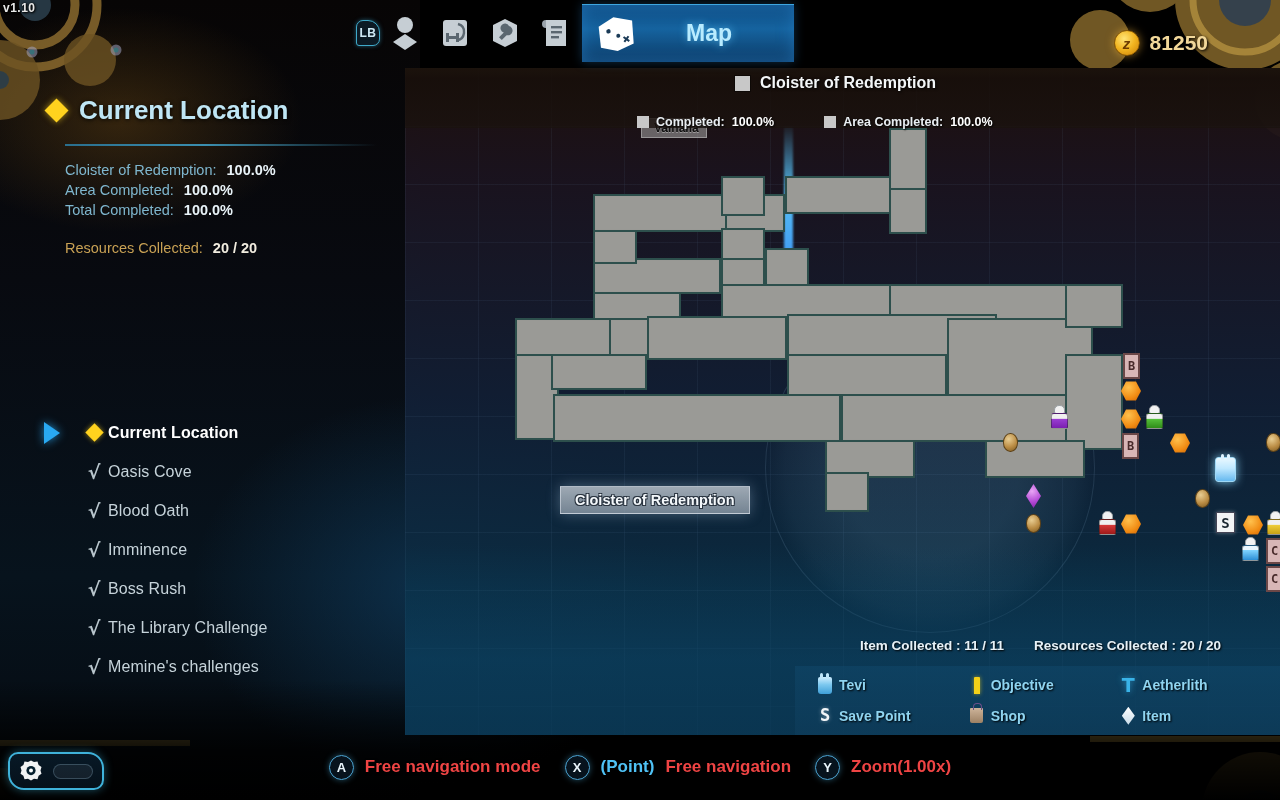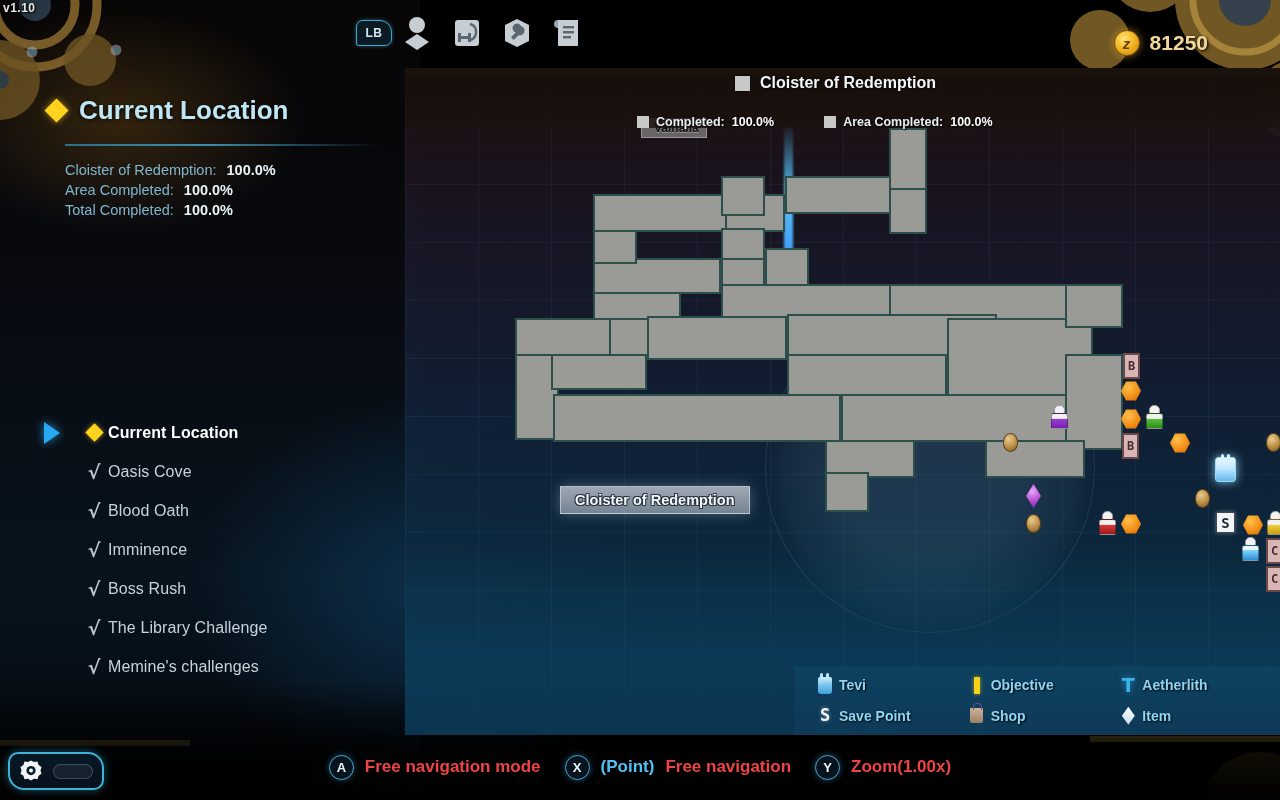--- a/index.html
+++ b/index.html
@@ -43,21 +43,21 @@
     letter-spacing:.5px;
   }
 
   
   .topbar { position:absolute; left:0; top:0; width:1280px; height:68px; z-index:30; }
   .nav-center {
     position:absolute; left:356px; top:0; height:66px;
     display:flex; align-items:center; gap:0px;
   }
   .bumper {
-    width:36px; height:26px; position:relative;
+    width:24px; height:26px; position:relative;
     display:flex; align-items:center; justify-content:center;
     color:#cfe9f5; font-size:12px; font-weight:bold; letter-spacing:.5px;
     background:#0c1a24; border:1.5px solid #3fa9c9;
     border-radius:7px 12px 7px 3px;
     box-shadow:0 0 4px rgba(60,170,210,.5);
   }
   .navicon {
     width:50px; height:50px; display:flex; align-items:center; justify-content:center;
     cursor:pointer;
   }
@@ -428,20 +428,31 @@
           <path d="M6 3 L26 3 L26 29 L6 29 z" fill="#c6ced4"></path>
           <path d="M6 3 q-4 0 -4 4 q0 4 4 4 z" fill="#9aa3ab"></path>
           <g fill="#5b6770">
             <rect x="11" y="9" width="11" height="2.4"></rect>
             <rect x="11" y="14" width="11" height="2.4"></rect>
             <rect x="11" y="19" width="8" height="2.4"></rect>
           </g>
         </svg>
       </div>
 
+      <div class="tab-map">
+        <svg width="44" height="40" viewBox="0 0 44 40">
+          <path d="M4 10 L20 3 L38 9 L36 32 L19 37 L3 31 Z" fill="#ffffff" transform="rotate(-9 21 20)"></path>
+          <g fill="#1a3a56" transform="rotate(-9 21 20)">
+            <circle cx="13" cy="16" r="2.2"></circle>
+              <circle cx="22" cy="22" r="2"></circle>
+            <path d="M27 24 l5 5 M32 24 l-5 5" stroke="#1a3a56" stroke-width="2" fill="none"></path>
+          </g>
+        </svg>
+        <div class="tab-map-label">Map</div>
+      </div>
     </div>
 
   </div>
 
   <div class="currency">
     <div class="coin">z</div>
     <div class="coin-amount">81250</div>
   </div>
 
   <div class="leftpanel">
@@ -458,20 +469,24 @@
       </div>
       <div class="statrow">
         <span class="statlbl">Area Completed:</span>
         <span class="statval">100.0%</span>
       </div>
       <div class="statrow">
         <span class="statlbl">Total Completed:</span>
         <span class="statval">100.0%</span>
       </div>
       <div class="stats-gap"></div>
+      <div class="statrow gold">
+        <span class="statlbl">Resources Collected:</span>
+        <span class="statval">20 / 20</span>
+      </div>
     </div>
 
     <div class="loclist" id="loclist">
         <div class="locitem active">
           <div class="loc-cursor">
             <div class="tri"></div>
           </div>
           <div class="loc-mark">
             <div class="dia-small"></div>
           </div>
@@ -659,20 +674,24 @@
         <div class="mk" style="left: 861px; top: 470px;">
           <div class="mk-door">C</div>
         </div>
         <div class="mk" style="left: 861px; top: 498px;">
           <div class="mk-door">C</div>
         </div>
       </div>
 
     <div class="map-name-plate">Cloister of Redemption</div>
 
+    <div class="collected">
+      <span>Item Collected : 11 / 11</span>
+      <span>Resources Collected : 20 / 20</span>
+    </div>
 
     <div class="legend">
       <div class="leg">
         <span class="leg-ico">
             <span class="li-tevi"></span>
           </span>
         <span class="leg-label">Tevi</span>
       </div>
       <div class="leg">
         <span class="leg-ico">

